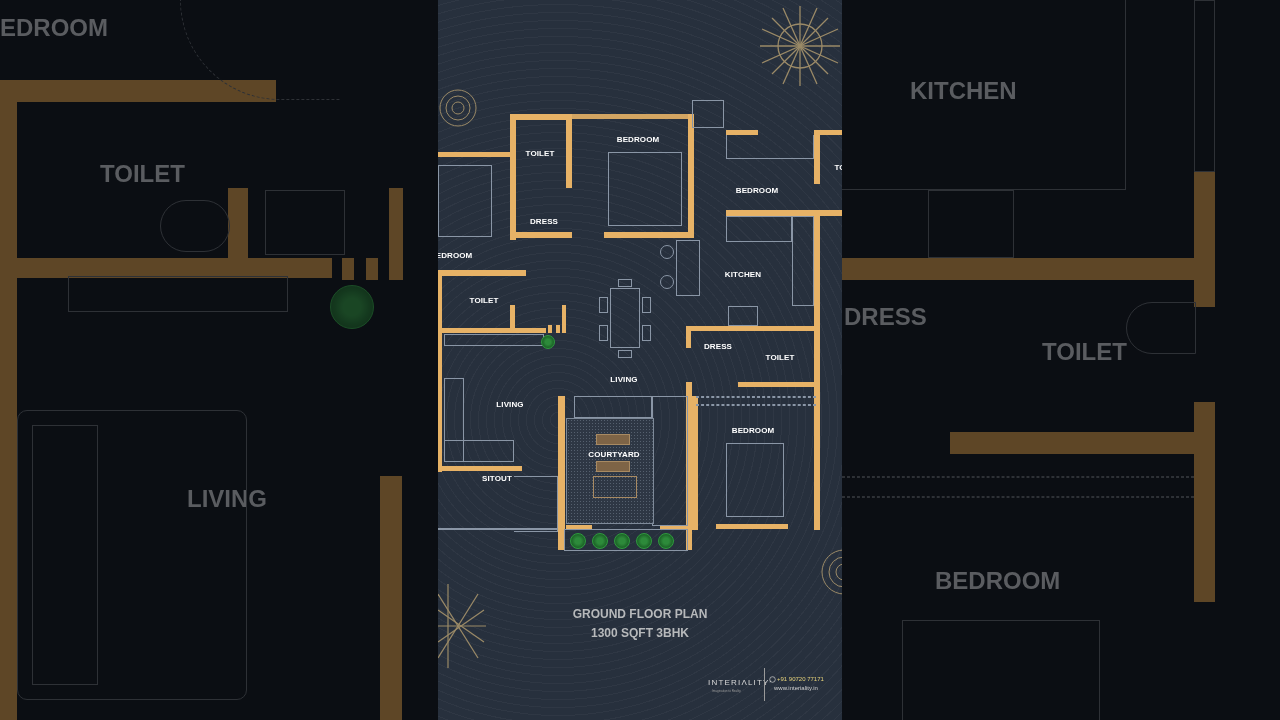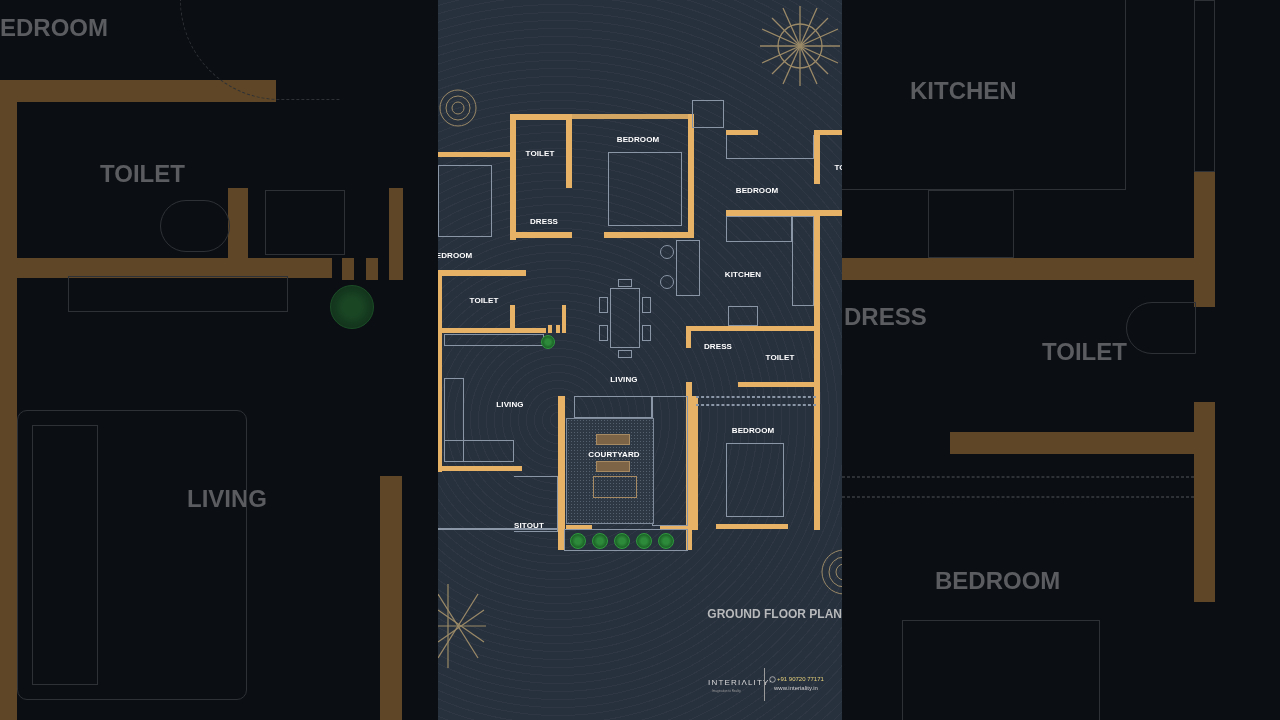--- a/index.html
+++ b/index.html
@@ -193,24 +193,25 @@
     <div class="room" style="left:46px;top:300px;">TOILET</div>
     <div class="room" style="left:319px;top:190px;">BEDROOM</div>
     <div class="room" style="left:402px;top:167px;">TO</div>
     <div class="room" style="left:305px;top:274px;">KITCHEN</div>
     <div class="room" style="left:186px;top:379px;">LIVING</div>
     <div class="room" style="left:280px;top:346px;">DRESS</div>
     <div class="room" style="left:342px;top:357px;">TOILET</div>
     <div class="room" style="left:72px;top:404px;">LIVING</div>
     <div class="room" style="left:176px;top:454px;">COURTYARD</div>
     <div class="room" style="left:315px;top:430px;">BEDROOM</div>
-    <div class="room" style="left:59px;top:525px;margin-left:32px;">SITOUT</div>
+    <div class="room" style="left:59px;top:478px;">SITOUT</div>
   </div>
 
-  <div class="plan-title" style="top:607px;text-align:right;">GROUND FLOOR PLAN</div>
+  <div class="plan-title" style="top:607px;">GROUND FLOOR PLAN</div>
+  <div class="plan-title" style="top:626px;">1300 SQFT 3BHK</div>
 
   <div class="footer">
     <div class="brand">INTERIΛLITY</div>
     <div class="tagline">Imagination to Reality</div>
     <div class="divider"></div>
     <svg style="position:absolute;left:61px;top:8px;" width="7" height="7" viewBox="0 0 10 10">
       <circle cx="5" cy="5" r="4" stroke="#d0d0d0" stroke-width="1" fill="none"></circle>
       <path d="M1.5 9 L2.3 6.8" stroke="#d0d0d0" stroke-width="1"></path>
     </svg>
     <div class="phone" style="left:69px;">+91 90720 77171</div>

